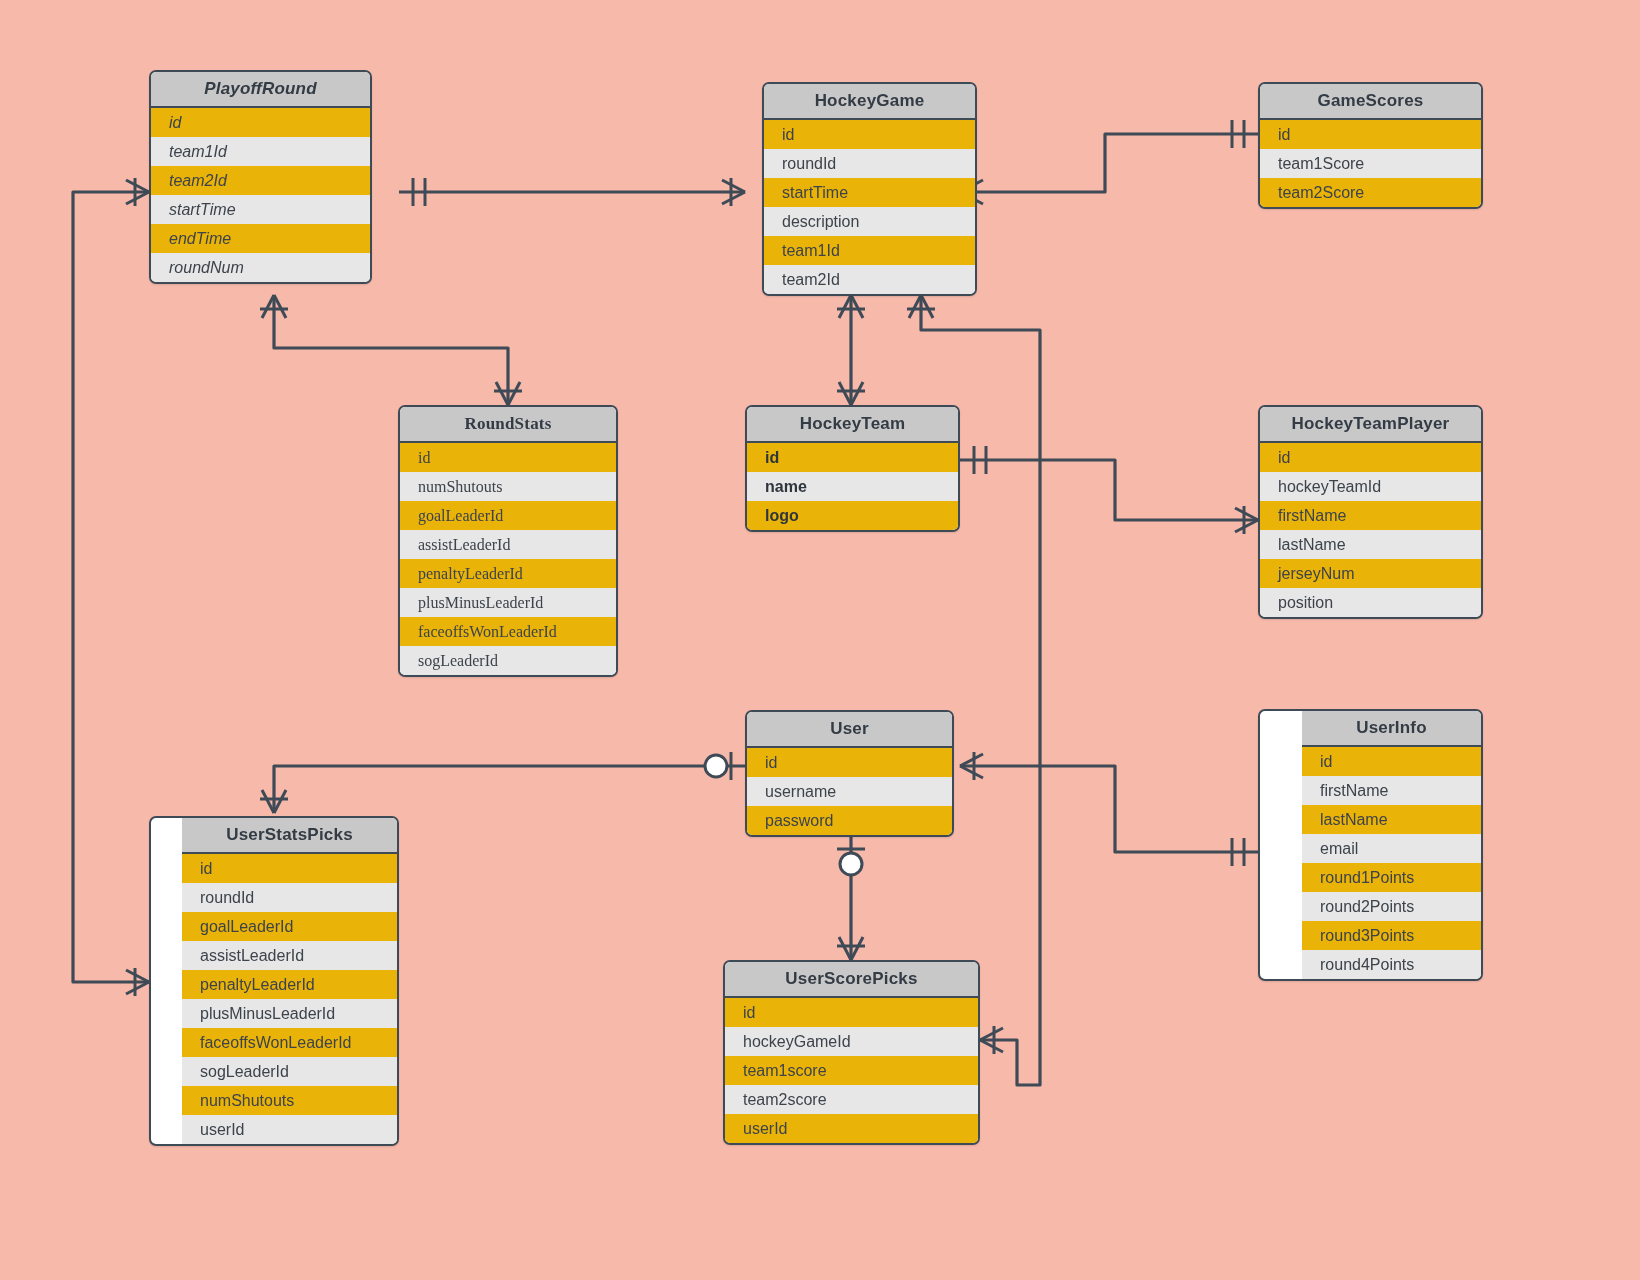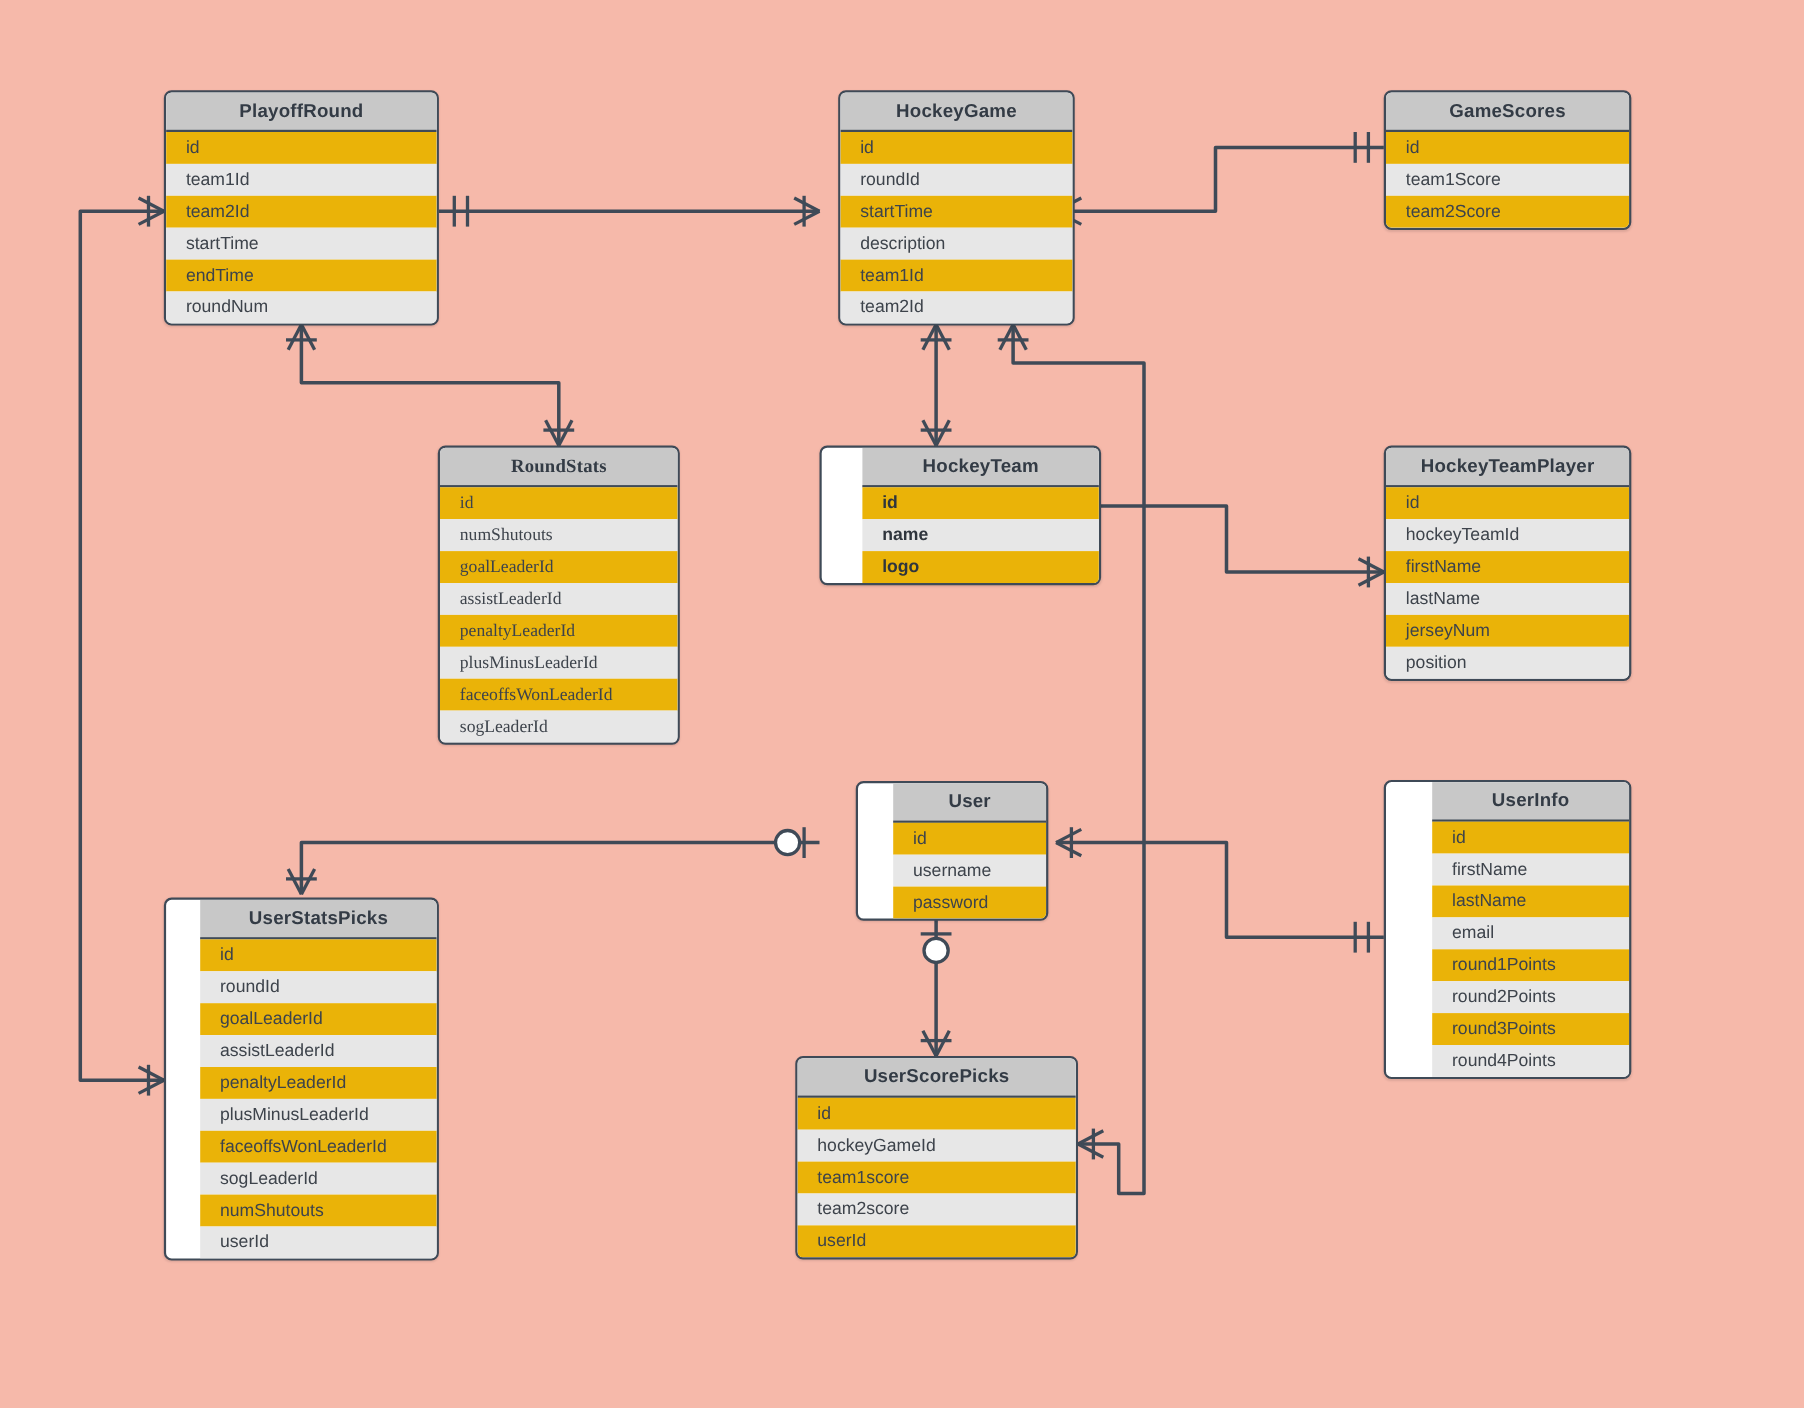--- a/index.html
+++ b/index.html
@@ -125,21 +125,21 @@
 
       <line x1="851" y1="835" x2="851" y2="960"></line>
       <line x1="837" y1="849" x2="865" y2="849" stroke-width="3"></line>
       <circle cx="851" cy="864" r="11" fill="#ffffff" stroke="#3f4a57" stroke-width="3"></circle>
       <line x1="837" y1="946" x2="865" y2="946" stroke-width="3"></line>
       <polyline points="851,960 839,937" stroke-width="3"></polyline>
       <polyline points="851,960 863,937" stroke-width="3"></polyline>
     </g>
   </svg>
 
-  <div class="entity" style="left:149px;top:82px;width:250px;">
+  <div class="entity" style="left:149px;top:70px;width:223px;font-style:italic;">
     <div class="entity-header">PlayoffRound</div>
     <div class="attr">id</div>
     <div class="attr alt">team1Id</div>
     <div class="attr">team2Id</div>
     <div class="attr alt">startTime</div>
     <div class="attr">endTime</div>
     <div class="attr alt">roundNum</div>
   </div>
 
   <div class="entity" style="left:762px;top:82px;width:215px;">
@@ -164,38 +164,38 @@
     <div class="attr">id</div>
     <div class="attr alt">numShutouts</div>
     <div class="attr">goalLeaderId</div>
     <div class="attr alt">assistLeaderId</div>
     <div class="attr">penaltyLeaderId</div>
     <div class="attr alt">plusMinusLeaderId</div>
     <div class="attr">faceoffsWonLeaderId</div>
     <div class="attr alt">sogLeaderId</div>
   </div>
 
-  <div class="entity" style="left:745px;top:405px;width:256px;padding-left:37px;">
+  <div class="entity" style="left:745px;top:405px;width:215px;">
     <div class="entity-header">HockeyTeam</div>
     <div class="attr bold">id</div>
     <div class="attr alt bold">name</div>
     <div class="attr bold">logo</div>
   </div>
 
   <div class="entity" style="left:1258px;top:405px;width:225px;">
     <div class="entity-header">HockeyTeamPlayer</div>
     <div class="attr">id</div>
     <div class="attr alt">hockeyTeamId</div>
     <div class="attr">firstName</div>
     <div class="attr alt">lastName</div>
     <div class="attr">jerseyNum</div>
     <div class="attr alt">position</div>
   </div>
 
-  <div class="entity" style="left:778px;top:710px;width:175px;padding-left:32px;">
+  <div class="entity" style="left:745px;top:710px;width:209px;">
     <div class="entity-header">User</div>
     <div class="attr">id</div>
     <div class="attr alt">username</div>
     <div class="attr">password</div>
   </div>
 
   <div class="entity" style="left:1258px;top:709px;width:225px;padding-left:42px;">
     <div class="entity-header">UserInfo</div>
     <div class="attr">id</div>
     <div class="attr alt">firstName</div>

